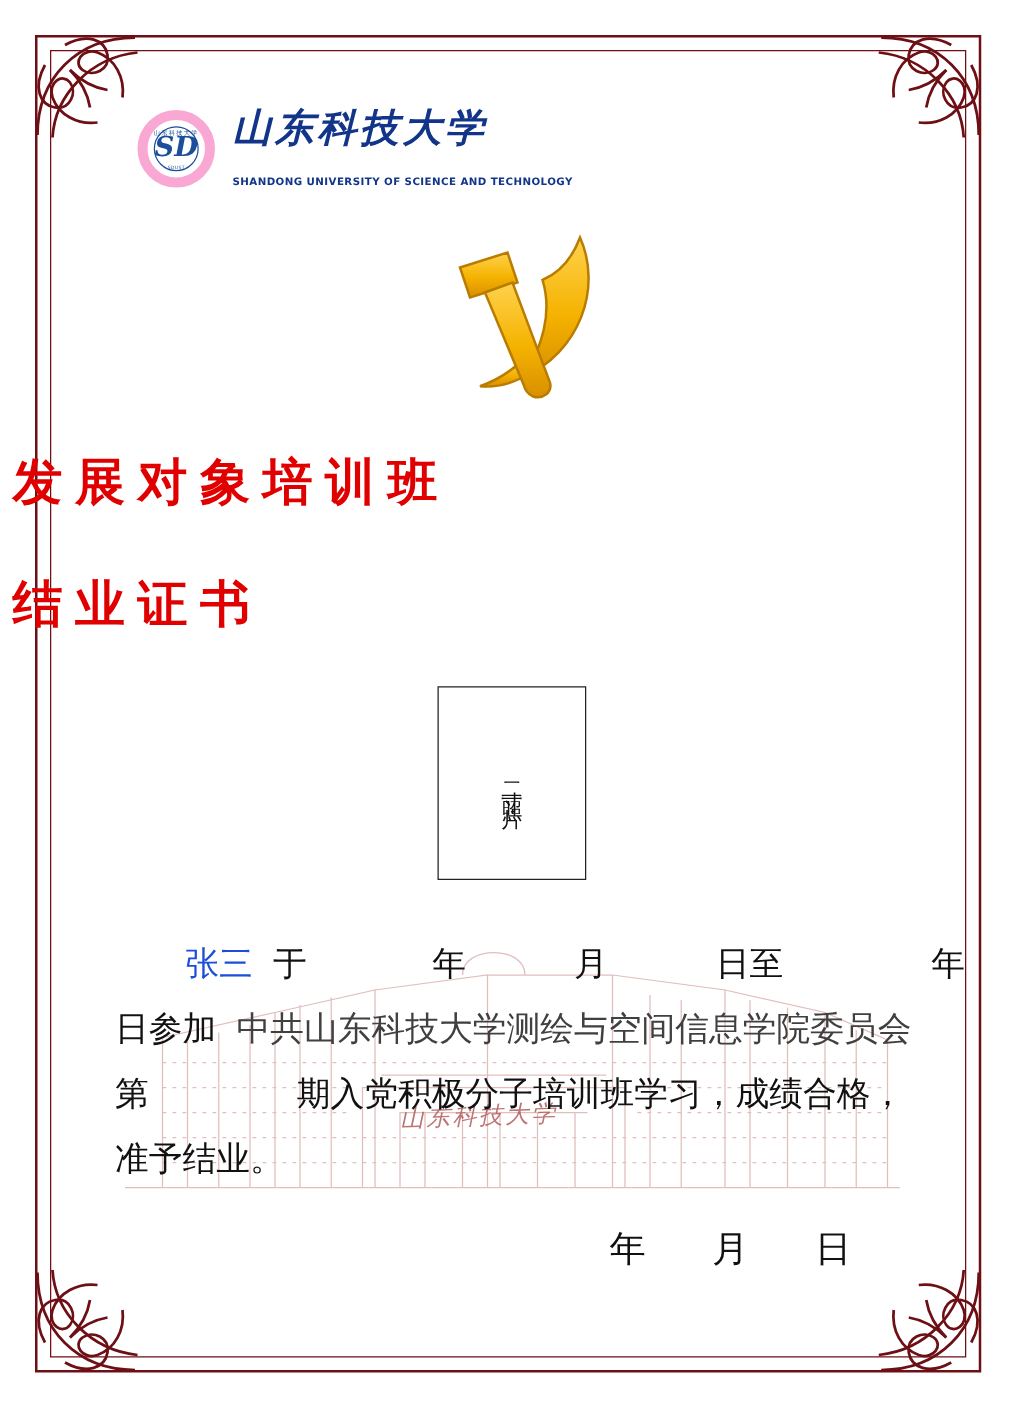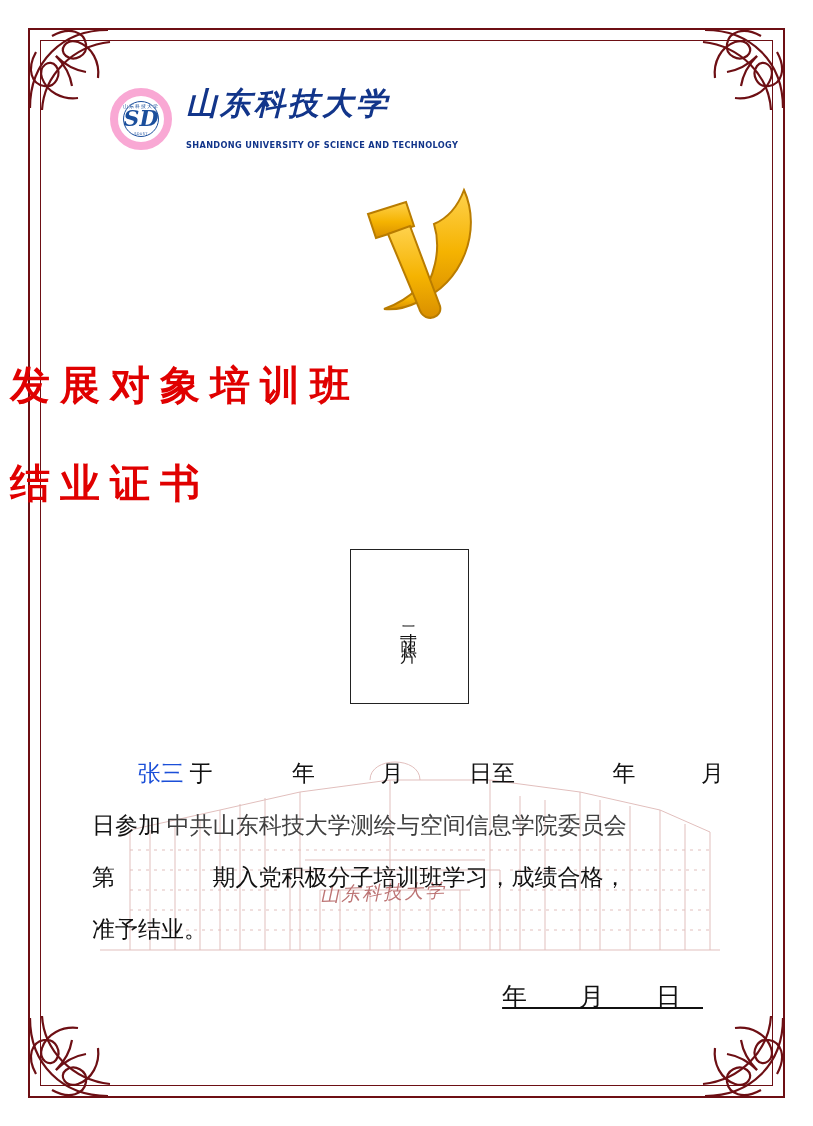--- a/index.html
+++ b/index.html
@@ -198,44 +198,43 @@
     opacity: .85;
     transform: rotate(-2deg);
   }
 
   
   .body-text {
     position: absolute;
     left: 92px;
     top: 748px;
     width: 636px;
-    font-family: Liberation Serif, serif;
-    font-size: 23px;
+    font-family: Liberation Mono, monospace;
+    font-size: 27px;
     color: #111;
     line-height: 52px;
   }
   .body-line { white-space: nowrap; }
   .fill-name { color: #1b4fd8; }
   .fill-org  { color: #404040; }
   .gap-sm { display: inline-block; width: 54px; }
   .gap-md { display: inline-block; width: 68px; }
   .gap-lg { display: inline-block; width: 86px; }
   .sp { display: inline-block; width: 20px; }
 
   
   .date-line {
     position: absolute;
     right: 110px;
     top: 980px;
     font-family: "DejaVu Serif", "Liberation Serif", serif;
-    font-size: 25px;
+    font-size: 29px;
     color: #111;
     letter-spacing: 22px;
     white-space: nowrap;
-    text-decoration: underline;
   }
 </style>
 </head>
 <body>
 
 <div class="page">
 
   <div class="frame-outer"></div>
   <div class="frame-inner"></div>
 

